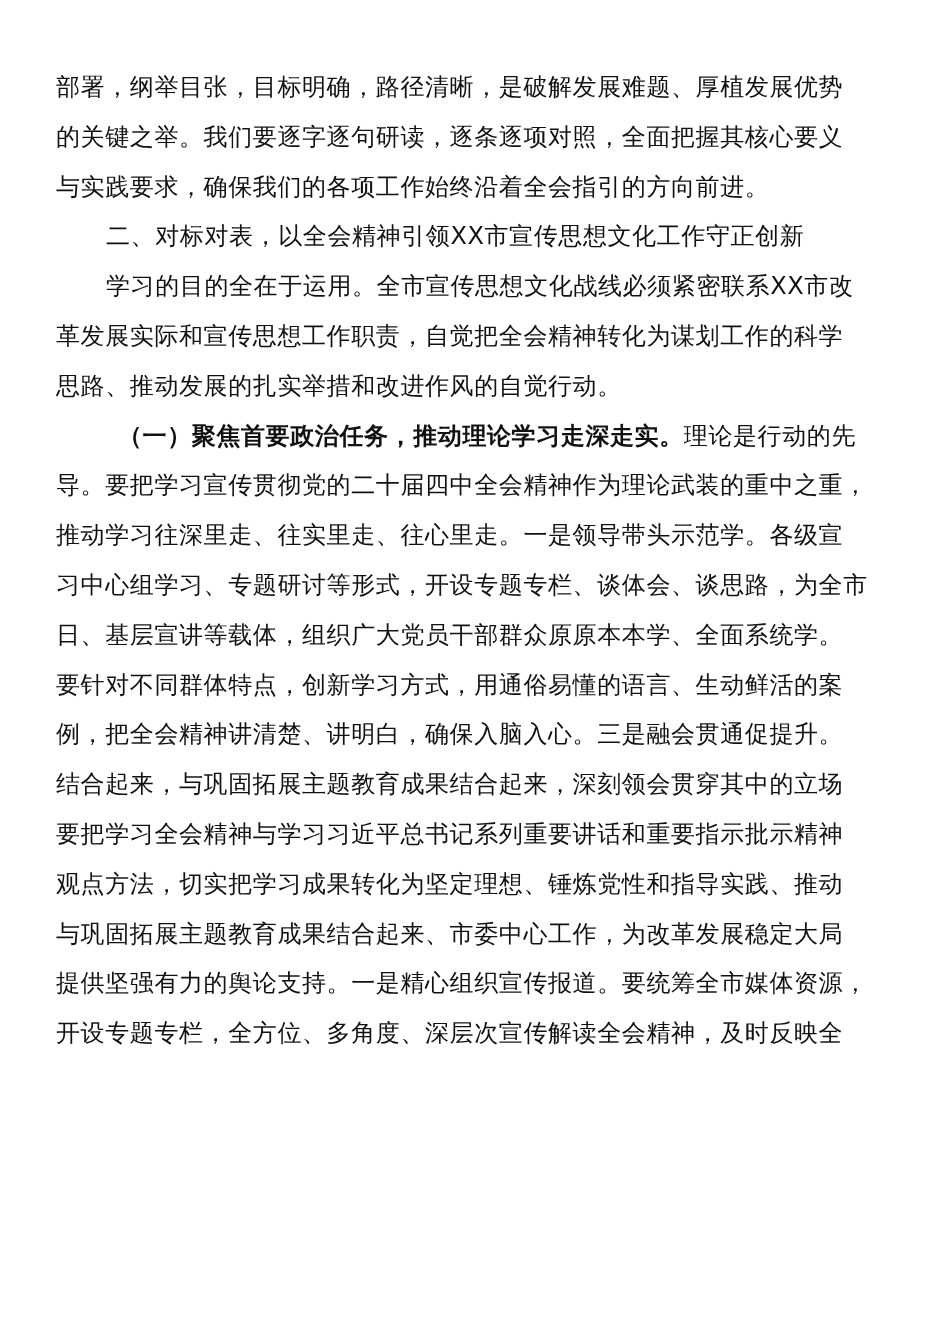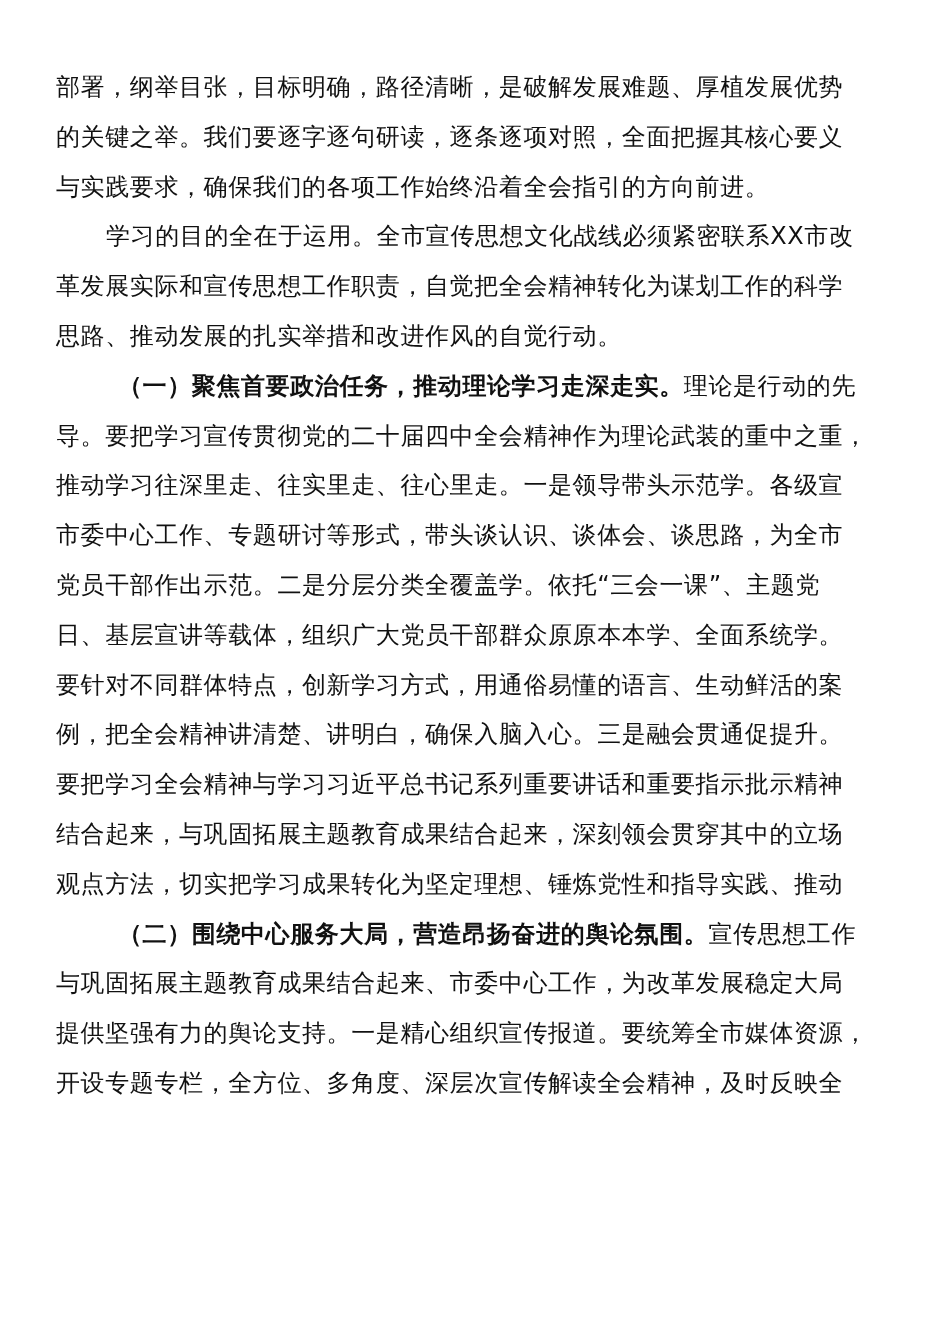--- a/index.html
+++ b/index.html
@@ -32,35 +32,32 @@
     .indent-sub { padding-left: 62px; }
     .bold { font-weight: bold; font-family: Liberation Mono, monospace; }
   </style>
 </head>
 <body>
 
 <div class="page">
   <div class="line">部署，纲举目张，目标明确，路径清晰，是破解发展难题、厚植发展优势</div>
   <div class="line">的关键之举。我们要逐字逐句研读，逐条逐项对照，全面把握其核心要义</div>
   <div class="line">与实践要求，确保我们的各项工作始终沿着全会指引的方向前进。</div>
+  <div class="line indent">二、对标对表，以全会精神引领XX市宣传思想文化工作守正创新</div>
   <div class="line indent">学习的目的全在于运用。全市宣传思想文化战线必须紧密联系XX市改</div>
   <div class="line">革发展实际和宣传思想工作职责，自觉把全会精神转化为谋划工作的科学</div>
   <div class="line">思路、推动发展的扎实举措和改进作风的自觉行动。</div>
   <div class="line indent-sub">
     <span class="bold">（一）聚焦首要政治任务，推动理论学习走深走实。</span><span>理论是行动的先</span>
   </div>
   <div class="line">导。要把学习宣传贯彻党的二十届四中全会精神作为理论武装的重中之重，</div>
   <div class="line">推动学习往深里走、往实里走、往心里走。一是领导带头示范学。各级宣</div>
-  <div class="line">市委中心工作、专题研讨等形式，带头谈认识、谈体会、谈思路，为全市</div>
-  <div class="line">党员干部作出示范。二是分层分类全覆盖学。依托“三会一课”、主题党</div>
+  <div class="line">习中心组学习、专题研讨等形式，开设专题专栏、谈体会、谈思路，为全市</div>
   <div class="line">日、基层宣讲等载体，组织广大党员干部群众原原本本学、全面系统学。</div>
   <div class="line">要针对不同群体特点，创新学习方式，用通俗易懂的语言、生动鲜活的案</div>
   <div class="line">例，把全会精神讲清楚、讲明白，确保入脑入心。三是融会贯通促提升。</div>
+  <div class="line">结合起来，与巩固拓展主题教育成果结合起来，深刻领会贯穿其中的立场</div>
   <div class="line">要把学习全会精神与学习习近平总书记系列重要讲话和重要指示批示精神</div>
-  <div class="line">结合起来，与巩固拓展主题教育成果结合起来，深刻领会贯穿其中的立场</div>
   <div class="line">观点方法，切实把学习成果转化为坚定理想、锤炼党性和指导实践、推动</div>
-  <div class="line indent-sub">
-    <span class="bold">（二）围绕中心服务大局，营造昂扬奋进的舆论氛围。</span><span>宣传思想工作</span>
-  </div>
   <div class="line">与巩固拓展主题教育成果结合起来、市委中心工作，为改革发展稳定大局</div>
   <div class="line">提供坚强有力的舆论支持。一是精心组织宣传报道。要统筹全市媒体资源，</div>
   <div class="line">开设专题专栏，全方位、多角度、深层次宣传解读全会精神，及时反映全</div>
 </div>
 
 </body></html>

